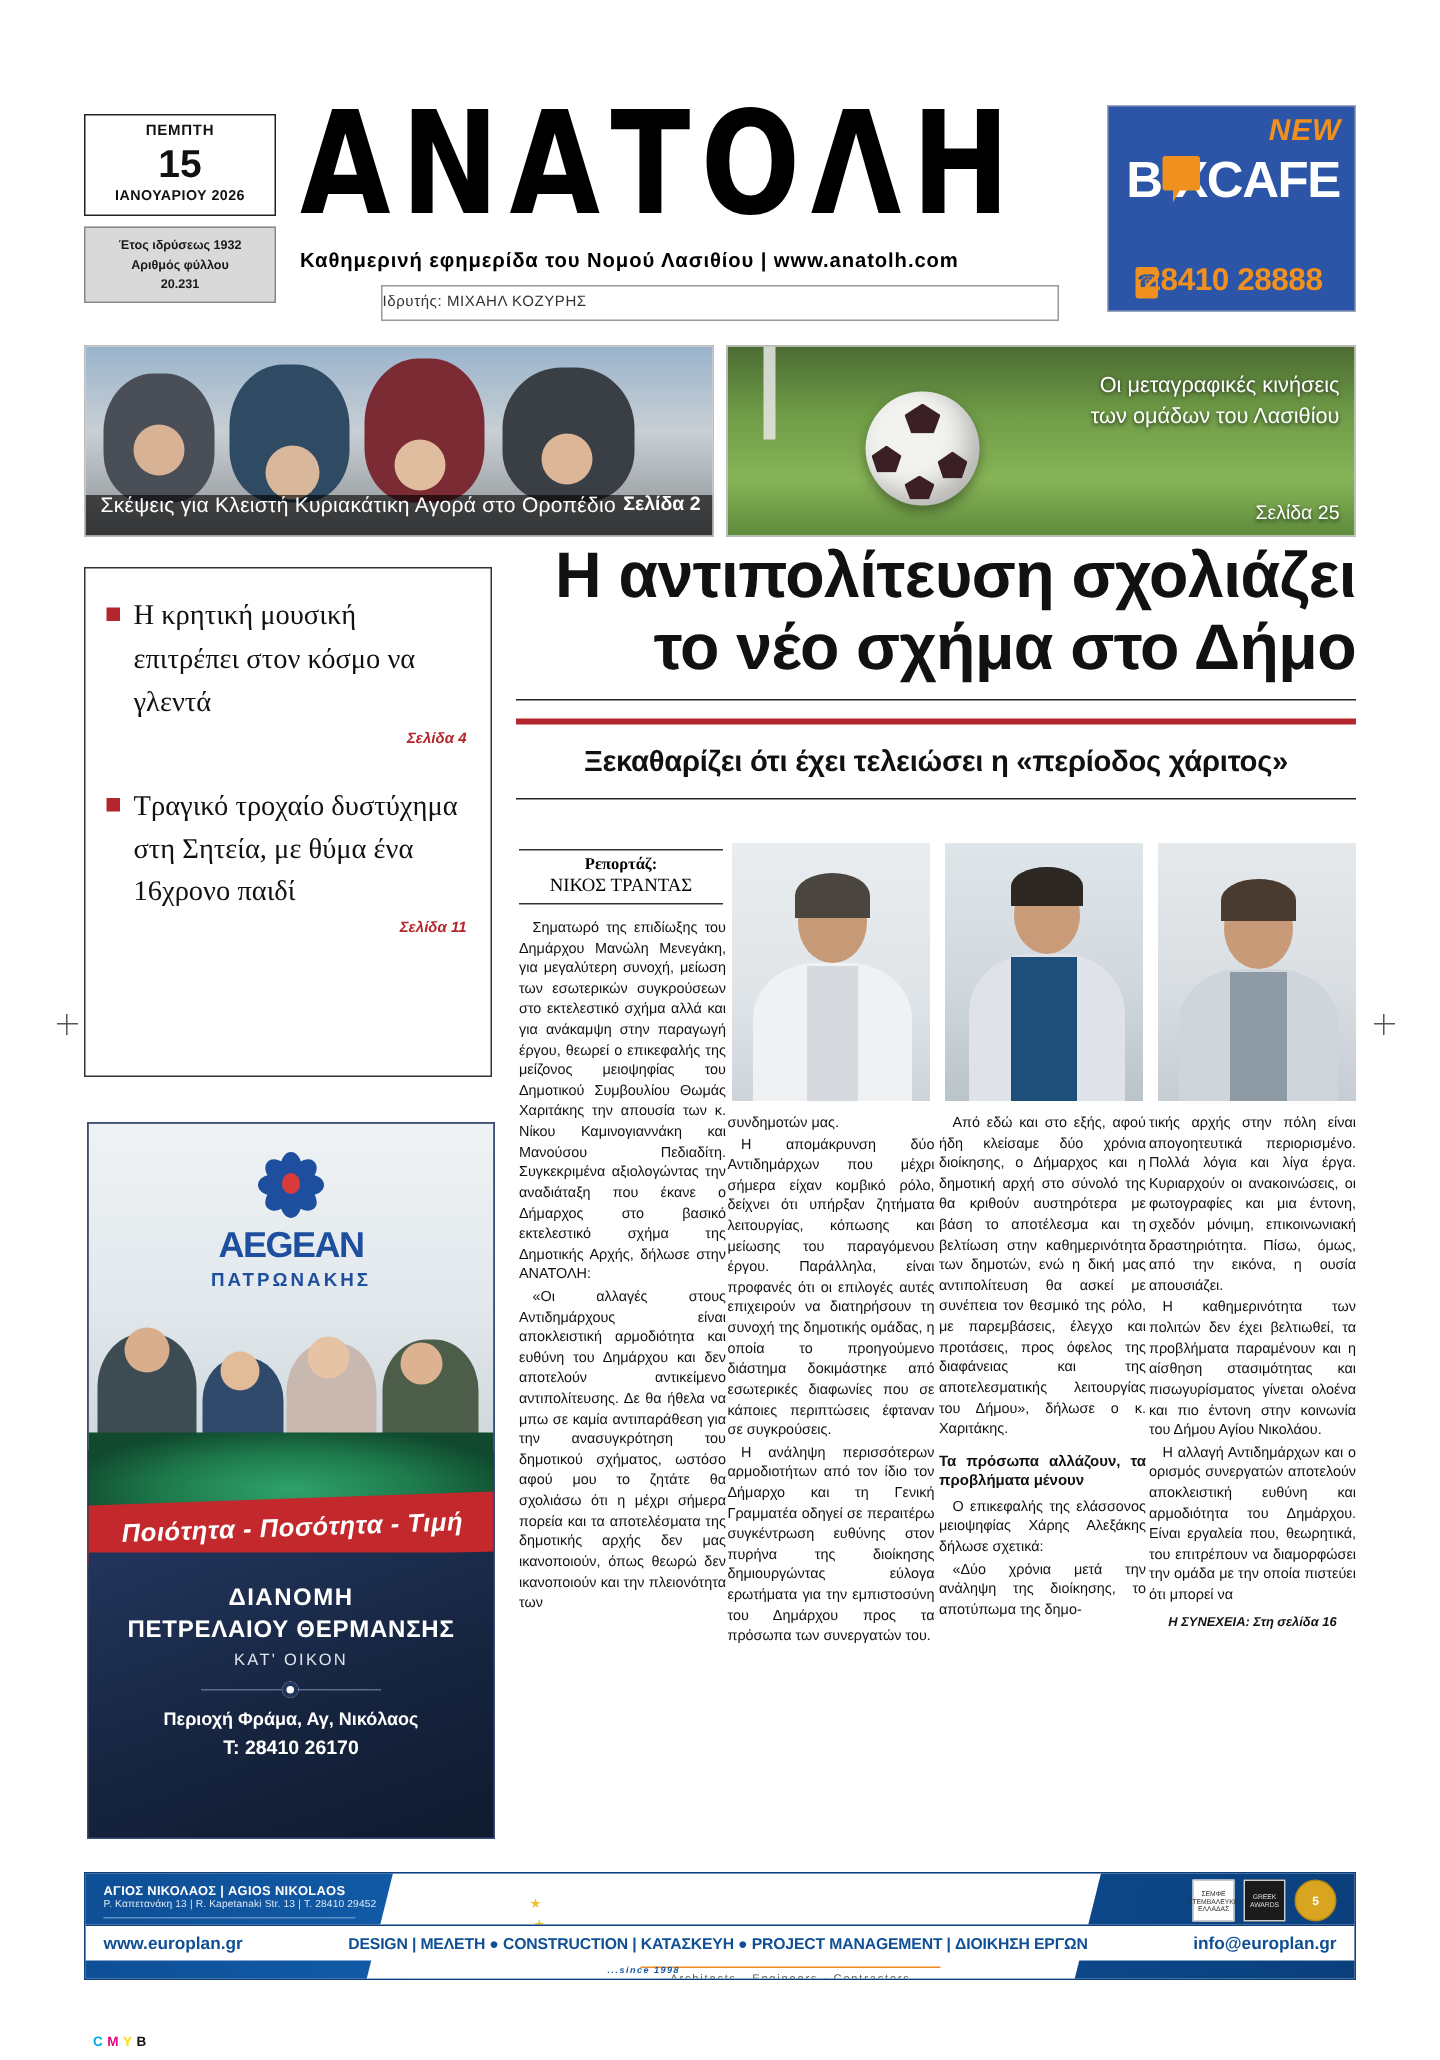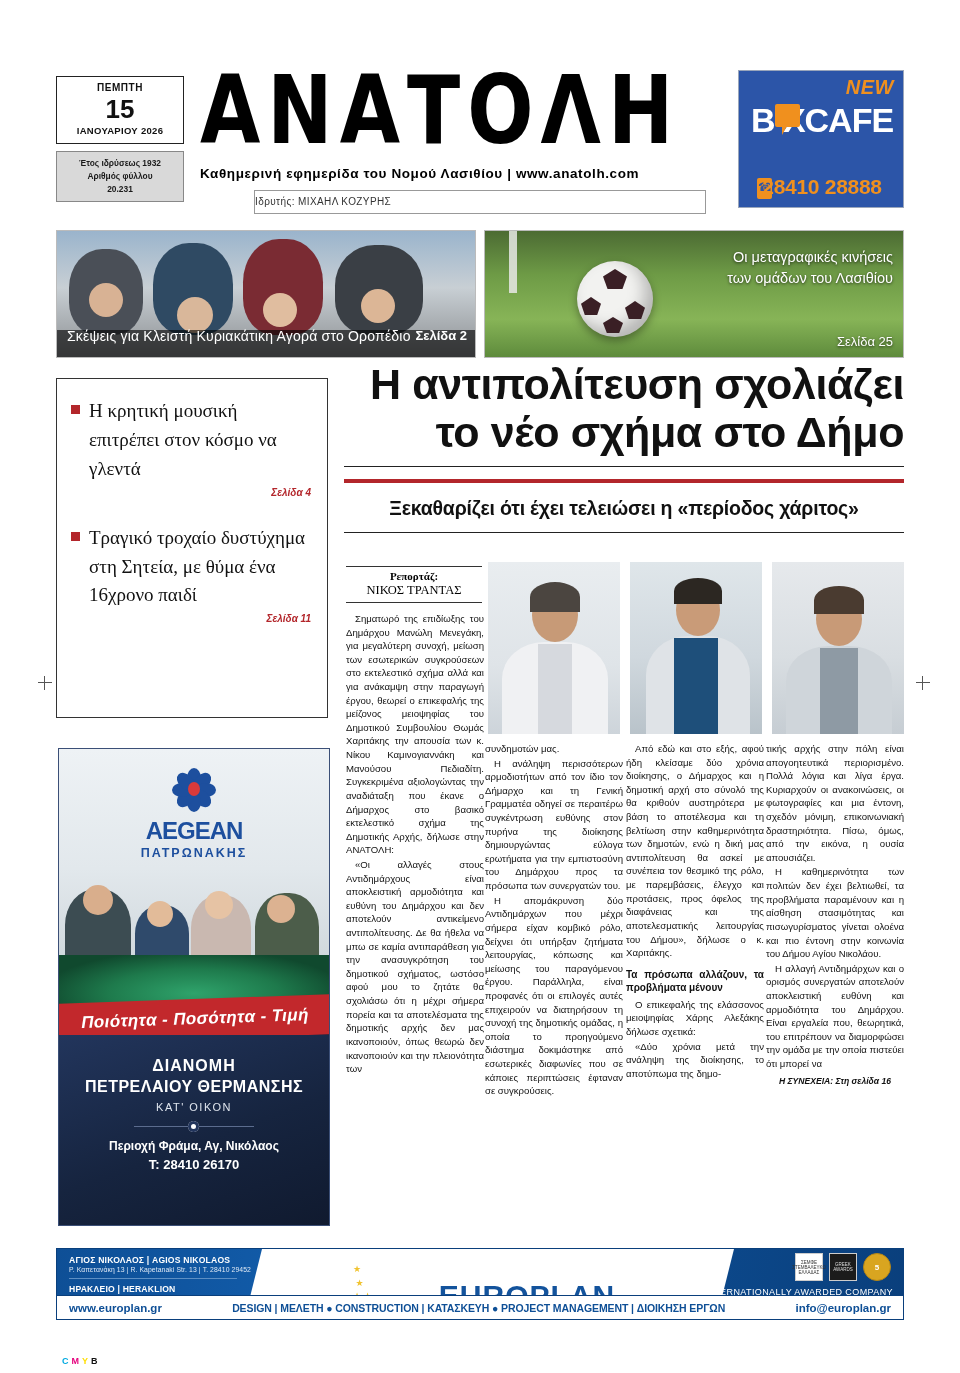--- a/index.html
+++ b/index.html
@@ -258,21 +258,21 @@
   .ep-stars { position:absolute; left:296px; top:14px; color:#f0c330; font-size:9px; line-height:1.5; }
   .ep-right { position:absolute; right:10px; top:38px; text-align:right; color:#fff; }
   .ep-r1 { font-size:9px; letter-spacing:.4px; }
   .ep-r2 { font-size:10px; letter-spacing:.4px; }
   .ep-badges { position:absolute; right:12px; top:4px; display:flex; gap:6px; align-items:center; }
   .ep-badge { width:28px; height:28px; background:#fff; border:1px solid #ccc; font-size:4.5px;
               color:#333; display:flex; align-items:center; justify-content:center; text-align:center; padding:1px; }
   .ep-badge.dark { background:#1b1b1b; color:#ddd; }
   .ep-badge.gold { background:#d9a520; border-radius:50%; color:#fff; font-size:8px; font-weight:700; border-color:#b58615; }
   .ep-bottom {
-    position:absolute; left:0; bottom:0; width:100%; height:24px; background:#fff;
+    position:absolute; left:0; bottom:12px; width:100%; height:24px; background:#fff;
     border-top:1px solid #0a3f7c;
     display:flex; align-items:center; justify-content:space-between; padding:0 12px;margin-top:24px;
   }
   .ep-site { font-size:11.5px; font-weight:700; color:#0e4f96; }
   .ep-mid { font-size:10.5px; font-weight:700; color:#0e4f96; letter-spacing:-.1px; }
   .ep-mail { font-size:11.5px; font-weight:700; color:#0e4f96; }
 
   
   .cmyk { position:absolute; left:62px; top:1356px; font-size:9px; font-weight:700; letter-spacing:3px; }
   .cmyk .c { color:#00a9e0; } .cmyk .m { color:#e5007d; }
@@ -401,22 +401,22 @@
     <div class="by-rule2"></div>
   </div>
 
   <div class="col" id="col1">
     <p>Σηματωρό της επιδίωξης του Δημάρχου Μανώλη Μενεγάκη, για μεγαλύτερη συνοχή, μείωση των εσωτερικών συγκρούσεων στο εκτελεστικό σχήμα αλλά και για ανάκαμψη στην παραγωγή έργου, θεωρεί ο επικεφαλής της μείζονος μειοψηφίας του Δημοτικού Συμβουλίου Θωμάς Χαριτάκης την απουσία των κ. Νίκου Καμινογιαννάκη και Μανούσου Πεδιαδίτη. Συγκεκριμένα αξιολογώντας την αναδιάταξη που έκανε ο Δήμαρχος στο βασικό εκτελεστικό σχήμα της Δημοτικής Αρχής, δήλωσε στην ΑΝΑΤΟΛΗ:</p>
     <p>«Οι αλλαγές στους Αντιδημάρχους είναι αποκλειστική αρμοδιότητα και ευθύνη του Δημάρχου και δεν αποτελούν αντικείμενο αντιπολίτευσης. Δε θα ήθελα να μπω σε καμία αντιπαράθεση για την ανασυγκρότηση του δημοτικού σχήματος, ωστόσο αφού μου το ζητάτε θα σχολιάσω ότι η μέχρι σήμερα πορεία και τα αποτελέσματα της δημοτικής αρχής δεν μας ικανοποιούν, όπως θεωρώ δεν ικανοποιούν και την πλειονότητα των</p>
   </div>
 
   <div class="col" id="col2">
     <p class="noind">συνδημοτών μας.</p>
+    <p>Η απομάκρυνση δύο Αντιδημάρχων που μέχρι σήμερα είχαν κομβικό ρόλο, δείχνει ότι υπήρξαν ζητήματα λειτουργίας, κόπωσης και μείωσης του παραγόμενου έργου. Παράλληλα, είναι προφανές ότι οι επιλογές αυτές επιχειρούν να διατηρήσουν τη συνοχή της δημοτικής ομάδας, η οποία το προηγούμενο διάστημα δοκιμάστηκε από εσωτερικές διαφωνίες που σε κάποιες περιπτώσεις έφταναν σε συγκρούσεις.</p>
     <p>Η ανάληψη περισσότερων αρμοδιοτήτων από τον ίδιο τον Δήμαρχο και τη Γενική Γραμματέα οδηγεί σε περαιτέρω συγκέντρωση ευθύνης στον πυρήνα της διοίκησης δημιουργώντας εύλογα ερωτήματα για την εμπιστοσύνη του Δημάρχου προς τα πρόσωπα των συνεργατών του.</p>
-    <p>Η απομάκρυνση δύο Αντιδημάρχων που μέχρι σήμερα είχαν κομβικό ρόλο, δείχνει ότι υπήρξαν ζητήματα λειτουργίας, κόπωσης και μείωσης του παραγόμενου έργου. Παράλληλα, είναι προφανές ότι οι επιλογές αυτές επιχειρούν να διατηρήσουν τη συνοχή της δημοτικής ομάδας, η οποία το προηγούμενο διάστημα δοκιμάστηκε από εσωτερικές διαφωνίες που σε κάποιες περιπτώσεις έφταναν σε συγκρούσεις.</p>
   </div>
 
   <div class="col" id="col3">
     <p>Από εδώ και στο εξής, αφού ήδη κλείσαμε δύο χρόνια διοίκησης, ο Δήμαρχος και η δημοτική αρχή στο σύνολό της θα κριθούν αυστηρότερα με βάση το αποτέλεσμα και τη βελτίωση στην καθημερινότητα των δημοτών, ενώ η δική μας αντιπολίτευση θα ασκεί με συνέπεια τον θεσμικό της ρόλο, με παρεμβάσεις, έλεγχο και προτάσεις, προς όφελος της διαφάνειας και της αποτελεσματικής λειτουργίας του Δήμου», δήλωσε ο κ. Χαριτάκης.</p>
     <h4>Τα πρόσωπα αλλάζουν, τα προβλήματα μένουν</h4>
     <p>Ο επικεφαλής της ελάσσονος μειοψηφίας Χάρης Αλεξάκης δήλωσε σχετικά:</p>
     <p>«Δύο χρόνια μετά την ανάληψη της διοίκησης, το αποτύπωμα της δημο-</p>
   </div>
 
   <div class="col" id="col4">

